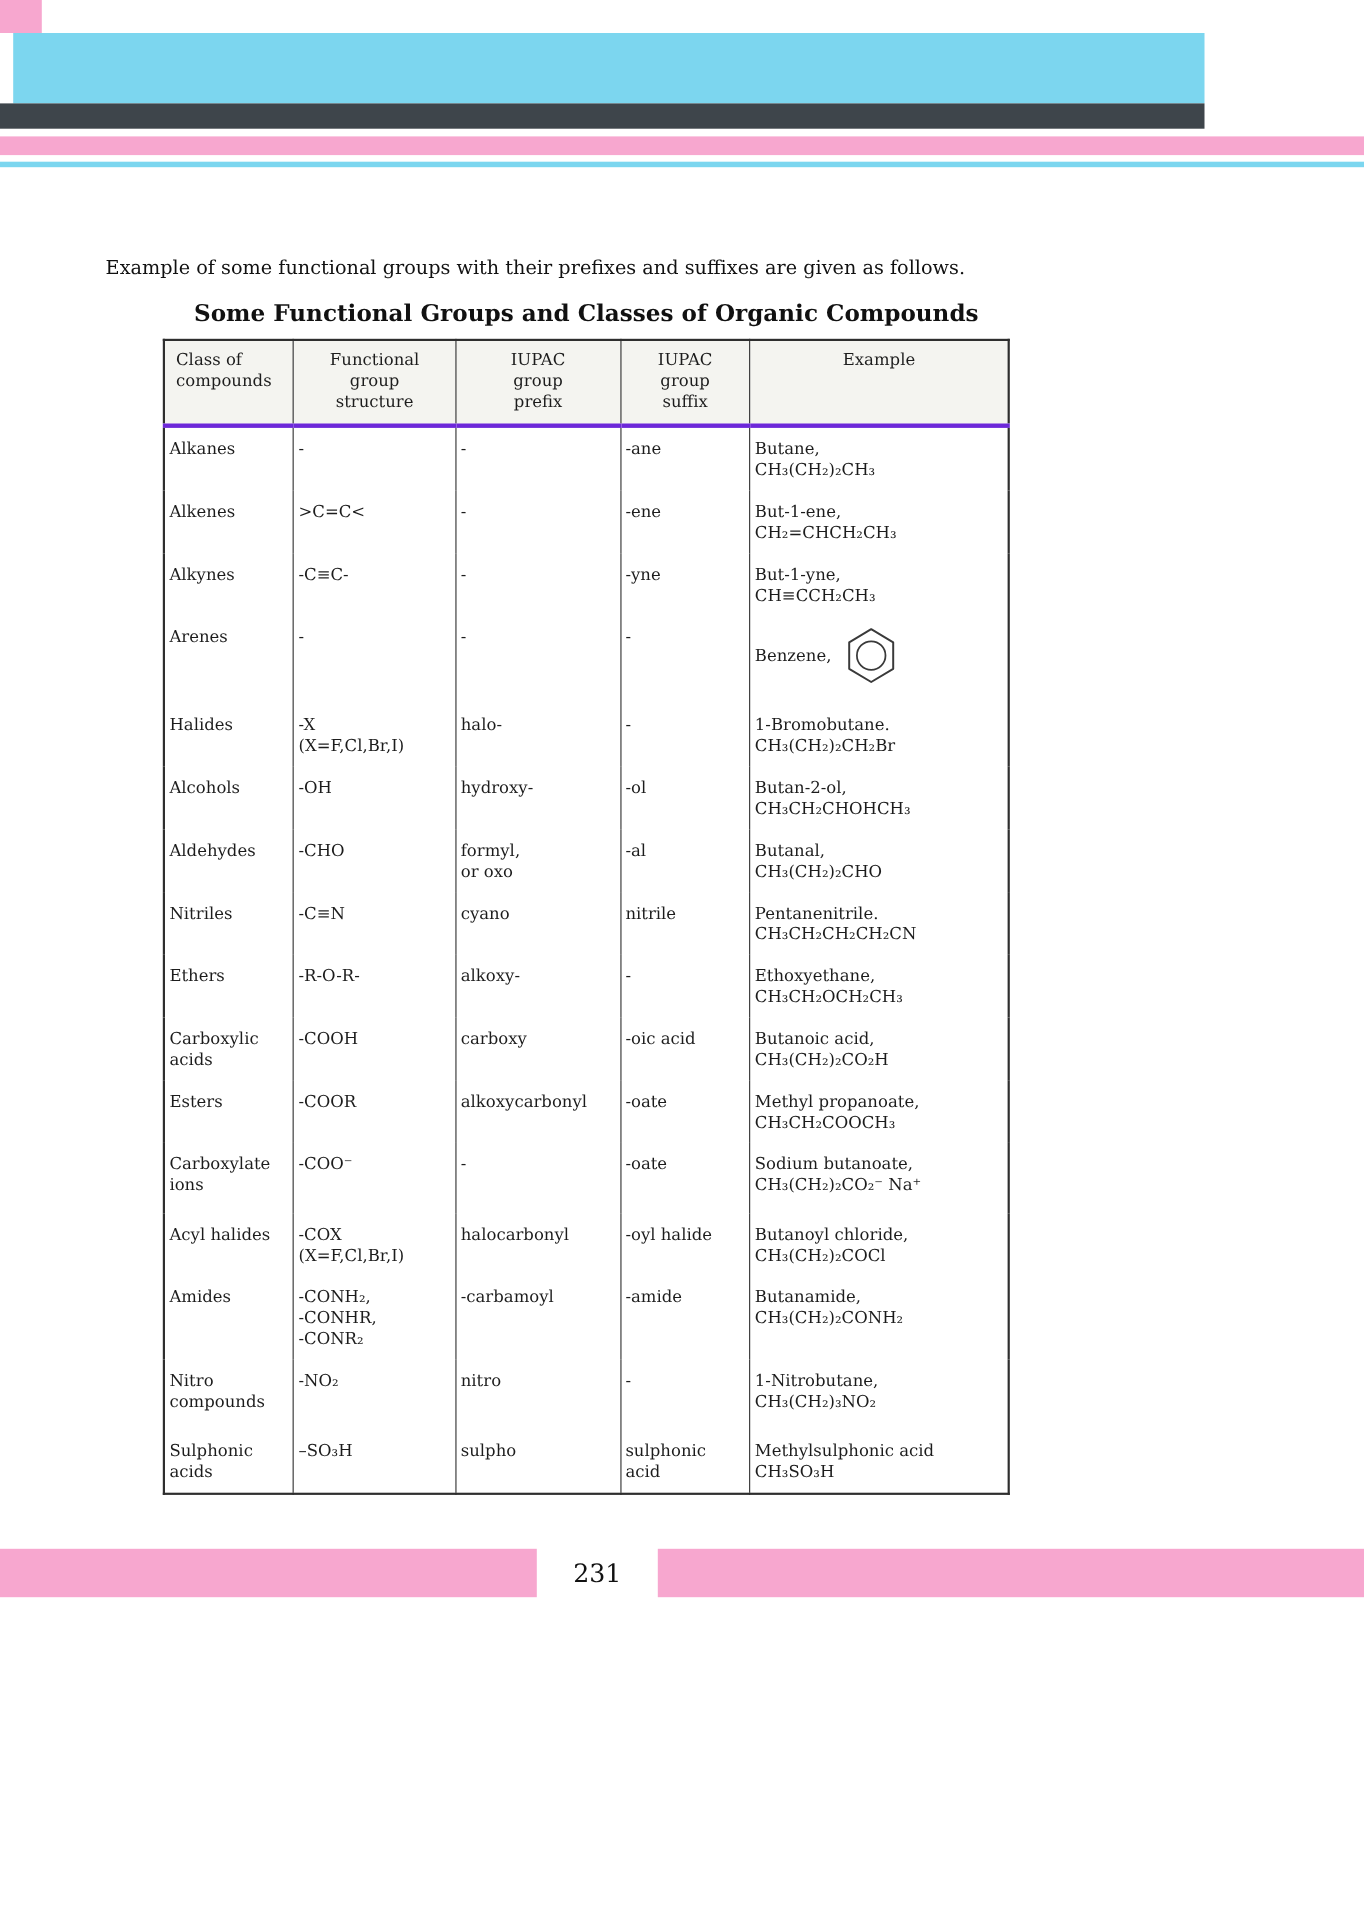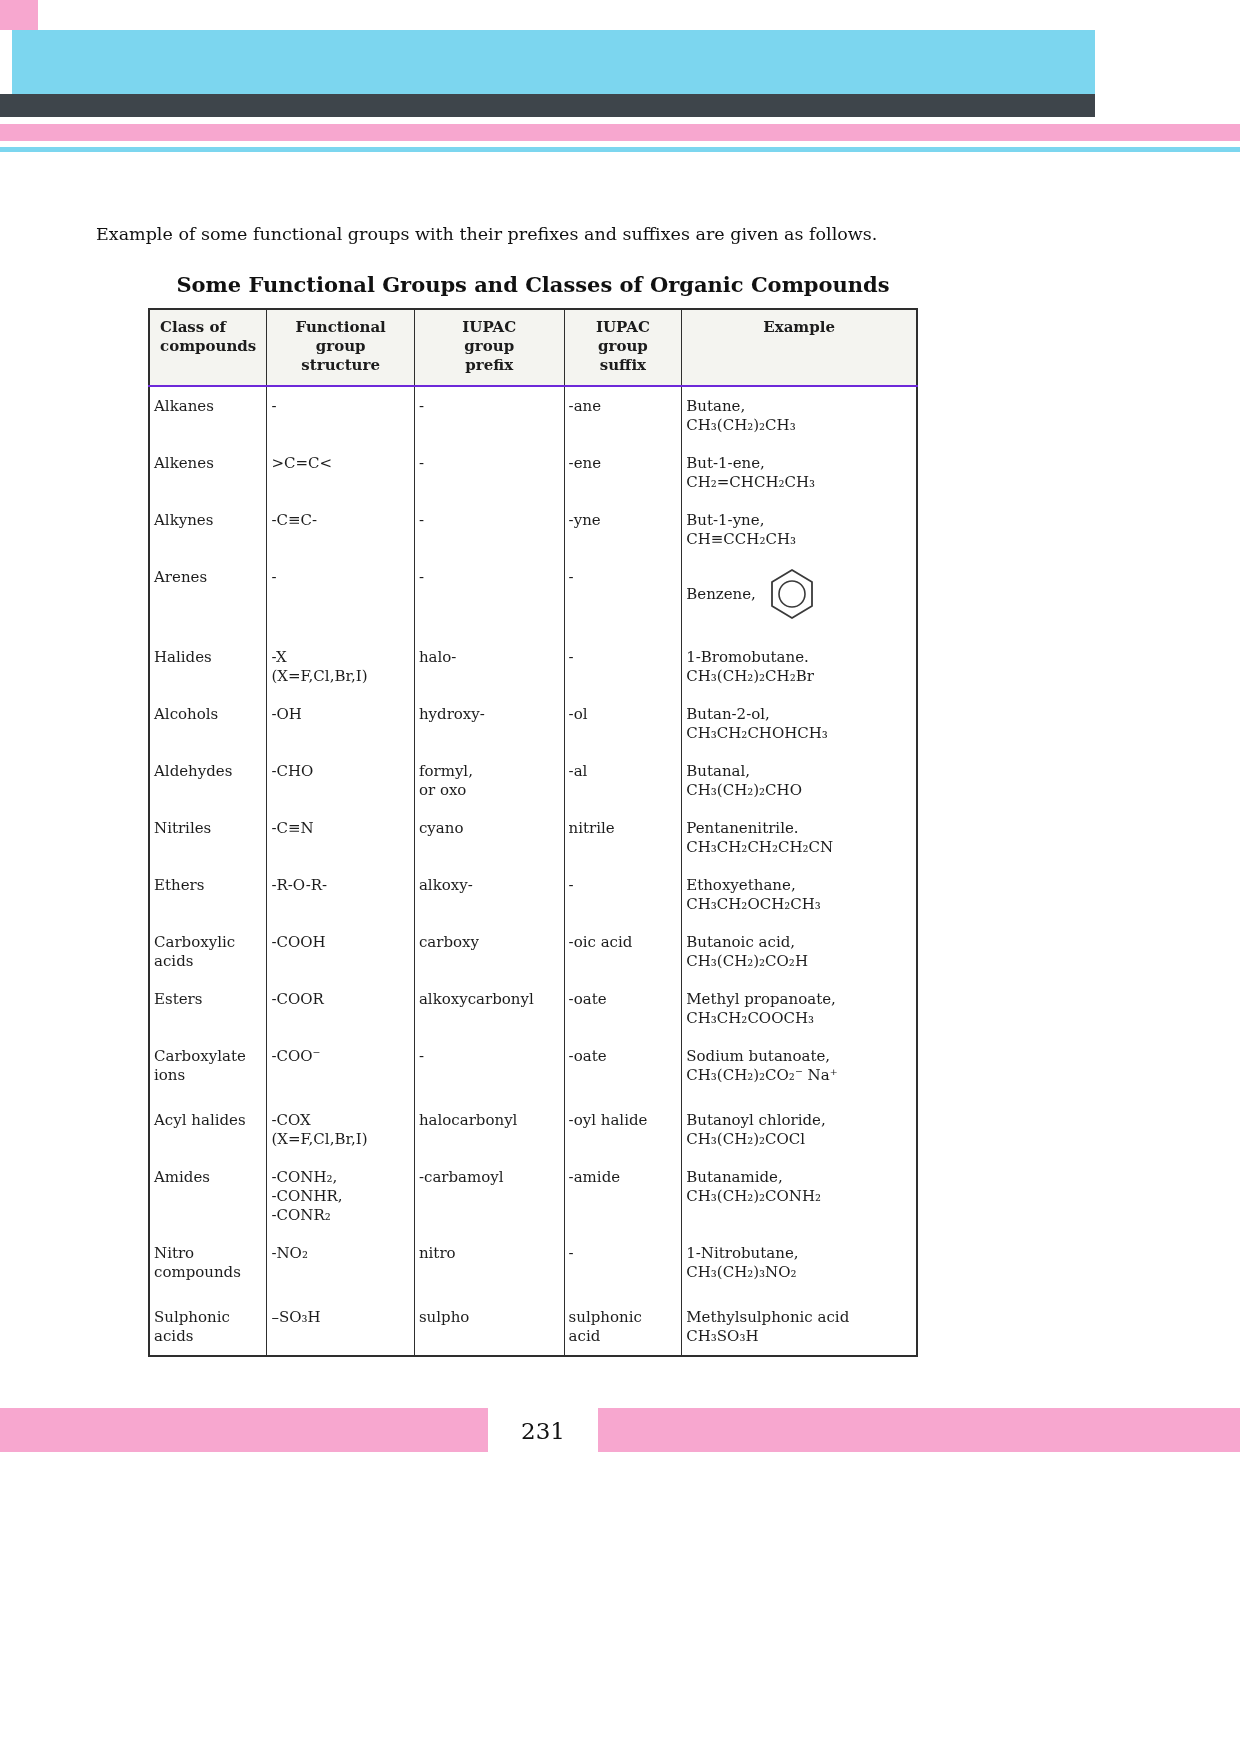--- a/index.html
+++ b/index.html
@@ -13,40 +13,40 @@
     overflow:hidden;
   }
   
   .pink-corner { position:absolute; left:0; top:0; width:38px; height:30px; background:#f7a7cf; }
   .cyan-band   { position:absolute; left:12px; top:30px; width:1083px; height:64px; background:#7cd6ef; }
   .dark-band   { position:absolute; left:0; top:94px; width:1095px; height:23px; background:#3e454b; }
   .pink-stripe { position:absolute; left:0; top:124px; width:1240px; height:17px; background:#f7a7cf; }
   .cyan-line   { position:absolute; left:0; top:147px; width:1240px; height:5px; background:#7cd6ef; }
 
   
-  .intro { position:absolute; left:96px; top:224px; width:1050px; font-size:17.5px; color:#111; }
+  .intro { position:absolute; left:96px; top:234px; width:1050px; font-size:17.5px; color:#111; }
   .table-title { position:absolute; left:148px; top:272px; width:770px; text-align:center;
                  font-size:21px; font-weight:bold; color:#111; }
 
   
   table.compounds {
     position:absolute; left:148px; top:308px; width:770px;
     border-collapse:collapse;
     border:2px solid #2e2e2e;
     font-size:15px; line-height:19px;
   }
   table.compounds th, table.compounds td {
     border-left:1.5px solid #2e2e2e;
     border-right:1.5px solid #2e2e2e;
     vertical-align:top;
   }
   table.compounds thead th {
     background:#f4f4f0;
-    border-bottom:2px solid #6d28d9;
-    font-weight:bold;
+    border-bottom:4px solid #6d28d9;
+    font-weight:normal;
     text-align:center;
     padding:8px 4px 10px 4px;
     font-size:15px;
   }
   table.compounds thead th:first-child { text-align:left; padding-left:10px; }
   table.compounds td { padding:10px 4px 9px 4px; background:#ffffff; }
 
   td.col-class     { width:118px; padding-left:14px; }
   td.col-structure { width:148px; padding-left:30px; }
   td.col-prefix    { width:150px; padding-left:26px; }

